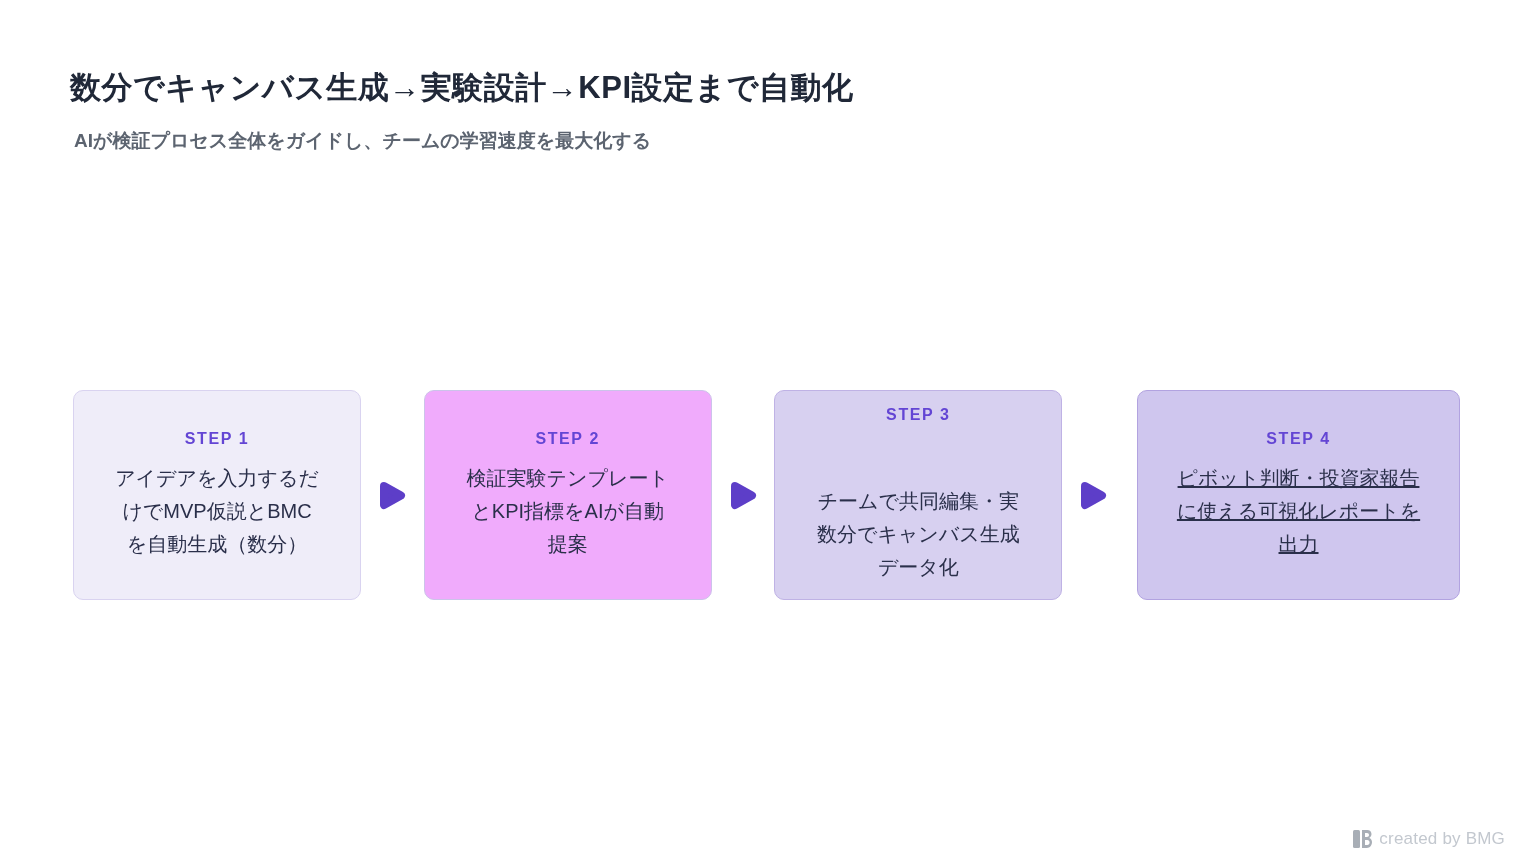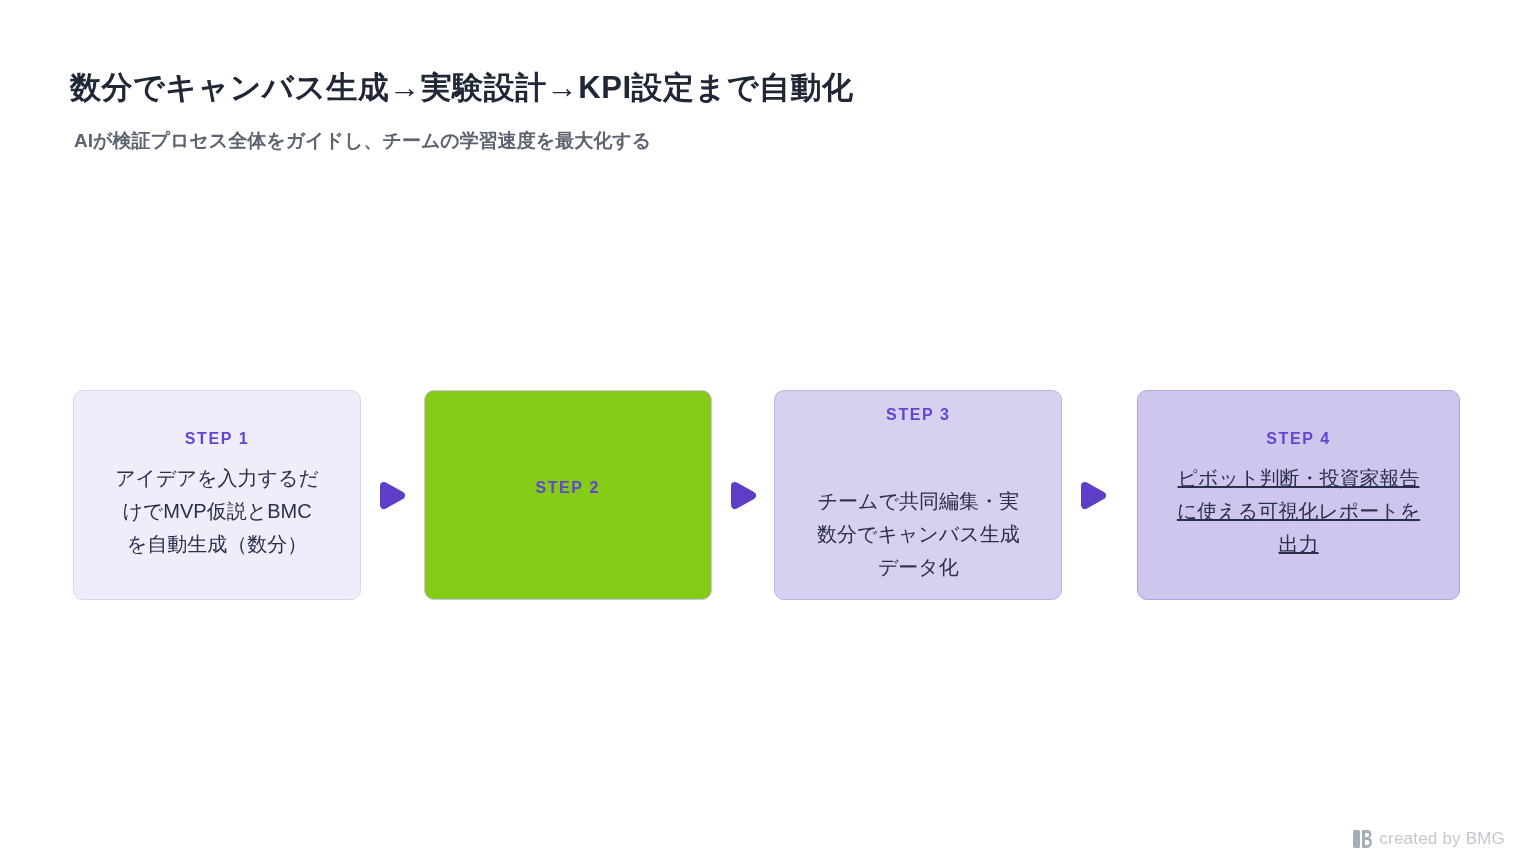--- a/index.html
+++ b/index.html
@@ -105,22 +105,25 @@
 けでMVP仮説とBMC
 を自動生成（数分）</div>
     </div>
 
     <div class="arrow-wrap">
       <svg class="arrow" width="27" height="29" viewBox="0 0 27 29">
         <polygon points="5,5 22,14.5 5,24" stroke-linejoin="round" stroke-width="8" fill="#5d3ec8" stroke="#5d3ec8"></polygon>
       </svg>
     </div>
 
-    <div class="card card-sm" style="background: #84cc16; border-color: rgb(204, 195, 234);">
+    <div class="card card-sm" style="background: #f0abfc; border-color: rgb(204, 195, 234);">
       <div class="step-label" style="color: rgb(99, 69, 212);">STEP 2</div>
+      <div class="card-text" style="color: rgb(42, 47, 74);">検証実験テンプレート
+とKPI指標をAIが自動
+提案</div>
     </div>
 
     <div class="arrow-wrap">
       <svg class="arrow" width="27" height="29" viewBox="0 0 27 29">
         <polygon points="5,5 22,14.5 5,24" stroke-linejoin="round" stroke-width="8" fill="#5d3ec8" stroke="#5d3ec8"></polygon>
       </svg>
     </div>
 
     <div class="card card-sm" style="background: rgb(215, 208, 240); border-color: rgb(191, 178, 229); gap: 47px;">
       <div class="step-label" style="color: rgb(99, 69, 212);">STEP 3</div>

